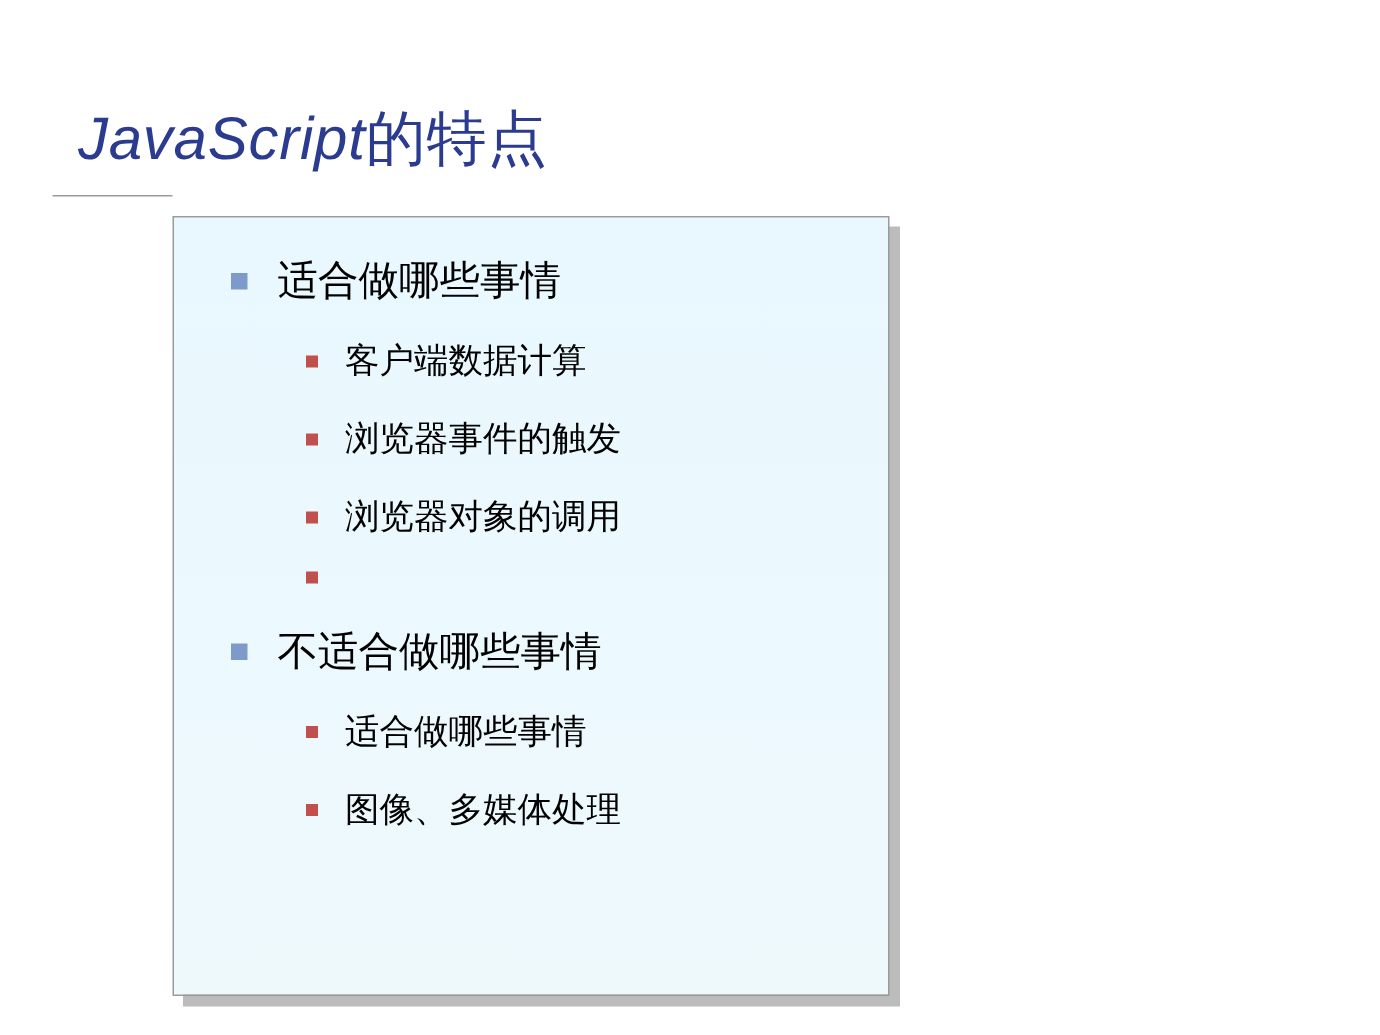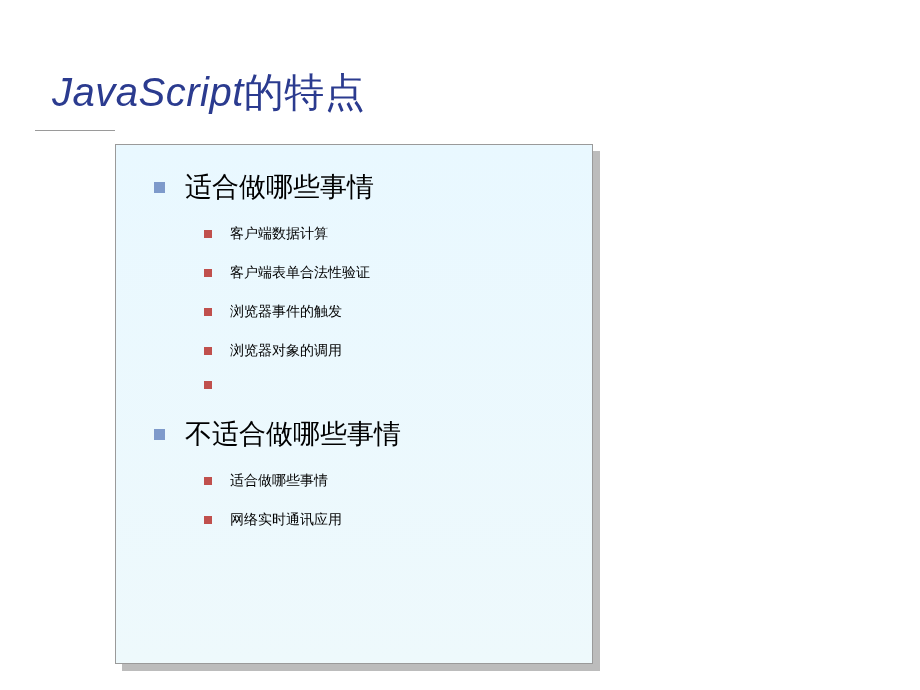--- a/index.html
+++ b/index.html
@@ -74,21 +74,21 @@
     margin-bottom: 21px;
   }
   .level2-bullet {
     width: 8px;
     height: 8px;
     background: #c0504d;
     flex-shrink: 0;
     margin-right: 18px;
   }
   .level2-text {
-    font-size: 14px;
+    font-size: 23px;
     color: #000;
     font-family: Liberation Serif, serif;
   }
   .content-inner {
     padding-top: 24px;
   }
   .gap-before-second { margin-top: 27px; }
 </style>
 </head>
 <body>
@@ -106,24 +106,20 @@
       <div class="level1-bullet"></div>
       <div class="level1-text">适合做哪些事情</div>
     </div>
 
     <div class="level2-row">
       <div class="level2-bullet"></div>
       <div class="level2-text">客户端数据计算</div>
     </div>
     <div class="level2-row">
       <div class="level2-bullet"></div>
-      <div class="level2-text">客户端表单合法性验证</div>
-    </div>
-    <div class="level2-row">
-      <div class="level2-bullet"></div>
       <div class="level2-text">浏览器事件的触发</div>
     </div>
     <div class="level2-row">
       <div class="level2-bullet"></div>
       <div class="level2-text">浏览器对象的调用</div>
     </div>
     <div class="level2-row">
       <div class="level2-bullet"></div>
     </div>
 
@@ -131,17 +127,17 @@
       <div class="level1-bullet"></div>
       <div class="level1-text">不适合做哪些事情</div>
     </div>
 
     <div class="level2-row">
       <div class="level2-bullet"></div>
       <div class="level2-text">适合做哪些事情</div>
     </div>
     <div class="level2-row">
       <div class="level2-bullet"></div>
-      <div class="level2-text">网络实时通讯应用</div>
+      <div class="level2-text">图像、多媒体处理</div>
     </div>
 
   </div>
 </div>
 
 </body></html>

